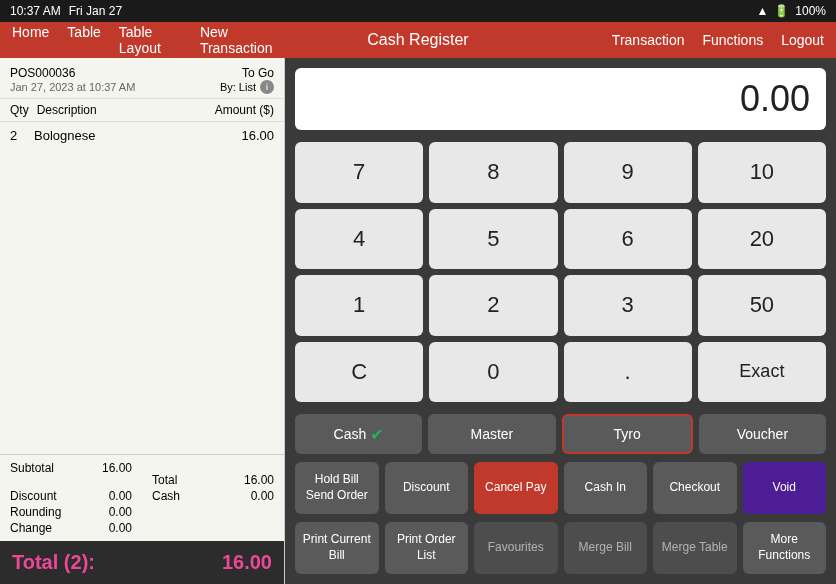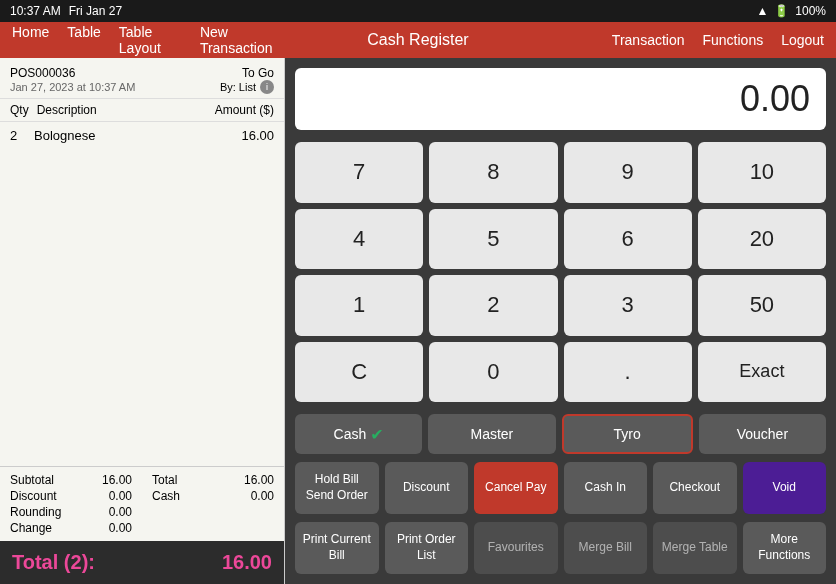--- a/index.html
+++ b/index.html
@@ -264,21 +264,21 @@
         </div>
         <span>16.00</span>
       </div>
     </div>
     <div class="receipt-totals">
       <div style="display:grid; grid-template-columns:1fr 1fr; gap:2px 0;">
         <div style="display:flex; justify-content:space-between; padding-right:10px;">
           <span style="font-size:12px;">Subtotal</span>
           <span style="font-size:12px;">16.00</span>
         </div>
-        <div style="display:flex; justify-content:space-between; padding-left:10px;">
+        <div style="display:flex; justify-content:space-between; padding-left:10px;margin-top:12px;">
           <span style="font-size:12px;">Total</span>
           <span style="font-size:12px;">16.00</span>
         </div>
         <div style="display:flex; justify-content:space-between; padding-right:10px;">
           <span style="font-size:12px;">Discount</span>
           <span style="font-size:12px;">0.00</span>
         </div>
         <div style="display:flex; justify-content:space-between; padding-left:10px;">
           <span style="font-size:12px;">Cash</span>
           <span style="font-size:12px;">0.00</span>

